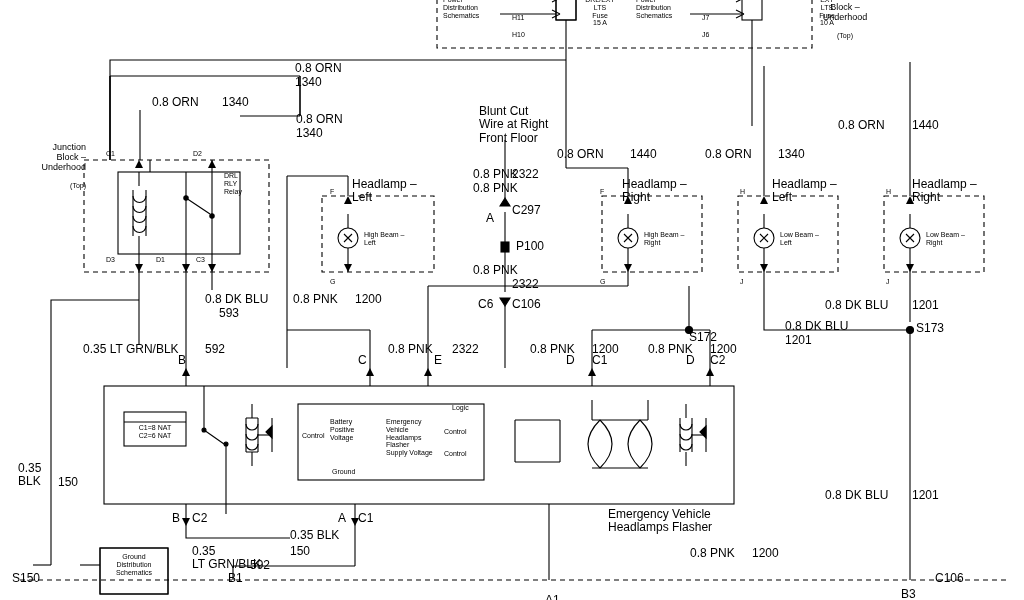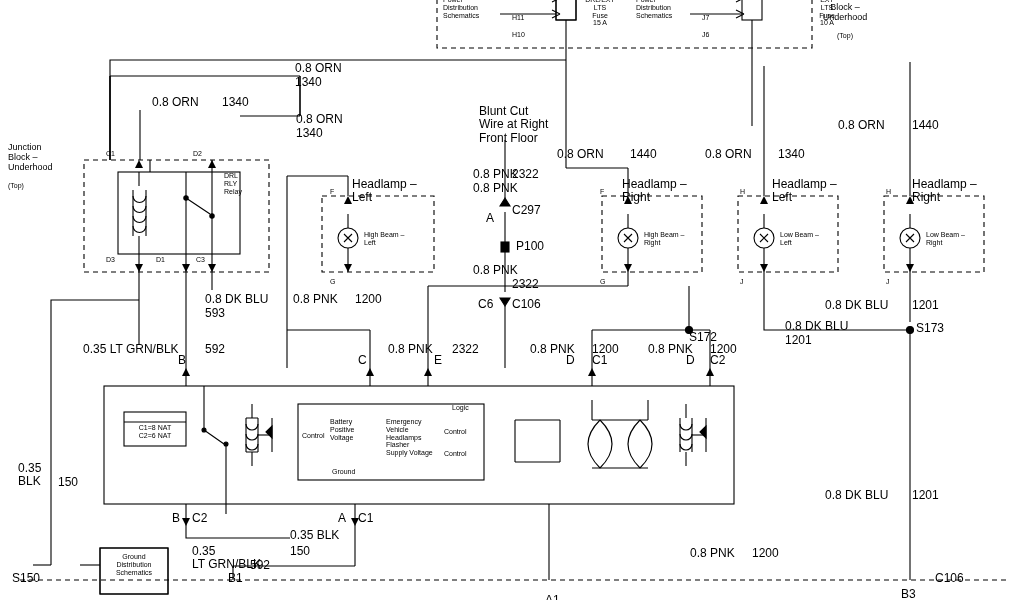--- a/index.html
+++ b/index.html
@@ -1,20 +1,20 @@
 <!DOCTYPE html>
 <html><head>
 <meta charset="utf-8">
 <style>
   html,body{margin:0;padding:0;background:#fff;}
   body{width:1024px;height:600px;overflow:hidden;font-family:"Liberation Sans",sans-serif;color:#000;}
   #stage{position:relative;width:1024px;height:600px;}
   .lbl{position:absolute;font-size:9px;line-height:1.12;white-space:pre;color:#000;}
   .lbl.c{text-align:center;}
-  .lbl.r{}
+  .lbl.r{text-align:right;}
   .b{font-weight:bold;}
   .s8{font-size:12px;}
   .s7{font-size:7px;}
   .s10{font-size:12px;}
   svg{position:absolute;left:0;top:0;}
 </style>
 </head>
 <body>
 
 <div id="stage">
@@ -312,21 +312,21 @@
 
   <div class="lbl s8" style="left:486px;top:212px">A</div>
   <div class="lbl s8" style="left:512px;top:204px">C297</div>
   <div class="lbl s8" style="left:516px;top:240px">P100</div>
   <div class="lbl s8" style="left:478px;top:298px">C6</div>
   <div class="lbl s8" style="left:512px;top:298px">C106</div>
   <div class="lbl s8" style="left:689px;top:331px">S172</div>
   <div class="lbl s8" style="left:916px;top:322px">S173</div>
 
   <div class="lbl s10" style="left:205px;top:293px">0.8 DK BLU</div>
-  <div class="lbl s10" style="left:205px;top:307px">593</div>
+  <div class="lbl s10" style="left:219px;top:307px">593</div>
 
   <div class="lbl s10" style="left:293px;top:293px">0.8 PNK</div>
   <div class="lbl s10" style="left:355px;top:293px">1200</div>
 
   <div class="lbl s10" style="left:825px;top:299px">0.8 DK BLU</div>
   <div class="lbl s10" style="left:912px;top:299px">1201</div>
 
   <div class="lbl s10" style="left:785px;top:320px">0.8 DK BLU</div>
   <div class="lbl s10" style="left:785px;top:334px">1201</div>
 
@@ -361,20 +361,22 @@
   <div class="lbl s7" style="left:332px;top:468px">Ground</div>
   <div class="lbl s7" style="left:386px;top:418px;width:48px">Emergency
 Vehicle
 Headlamps
 Flasher
 Supply Voltage</div>
   <div class="lbl s7" style="left:452px;top:404px">Logic</div>
   <div class="lbl s7" style="left:444px;top:428px">Control</div>
   <div class="lbl s7" style="left:444px;top:450px">Control</div>
 
+  <div class="lbl s10" style="left:608px;top:508px;width:130px">Emergency Vehicle
+Headlamps Flasher</div>
 
   <div class="lbl s10" style="left:18px;top:462px">0.35
 BLK</div>
   <div class="lbl s10" style="left:58px;top:476px">150</div>
 
   <div class="lbl s10" style="left:825px;top:489px">0.8 DK BLU</div>
   <div class="lbl s10" style="left:912px;top:489px">1201</div>
 
   <div class="lbl s10" style="left:690px;top:547px">0.8 PNK</div>
   <div class="lbl s10" style="left:752px;top:547px">1200</div>

